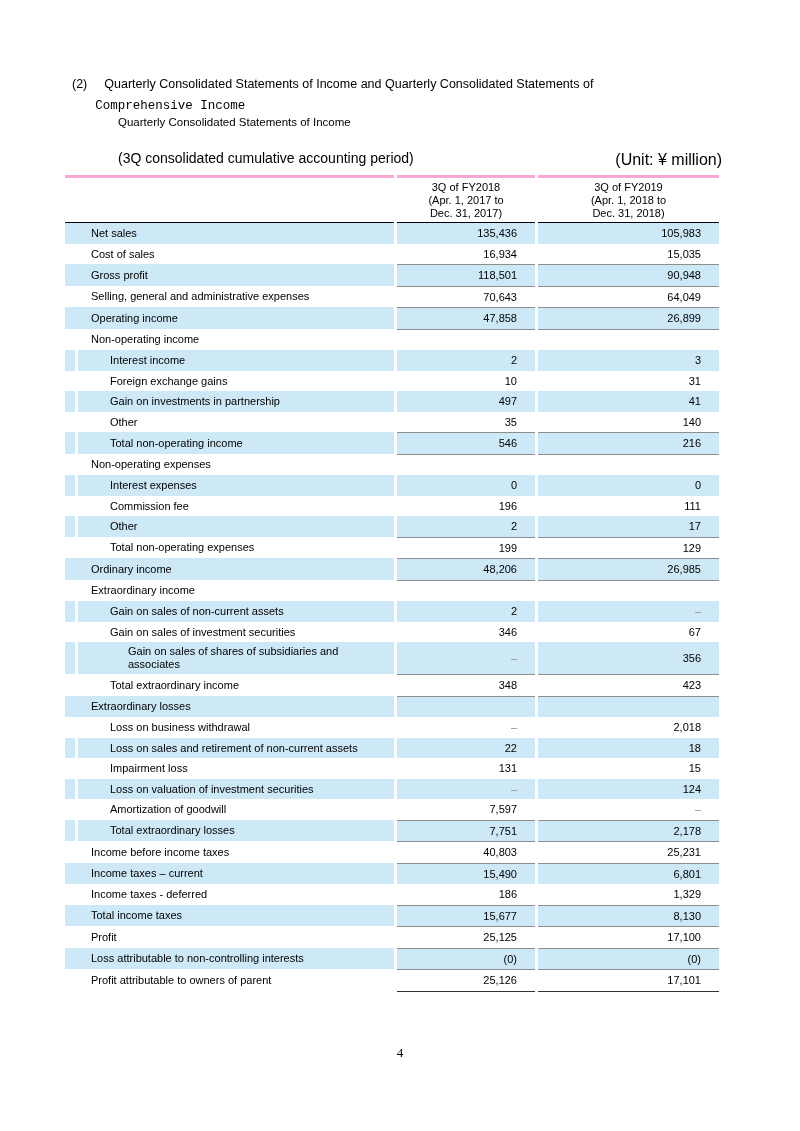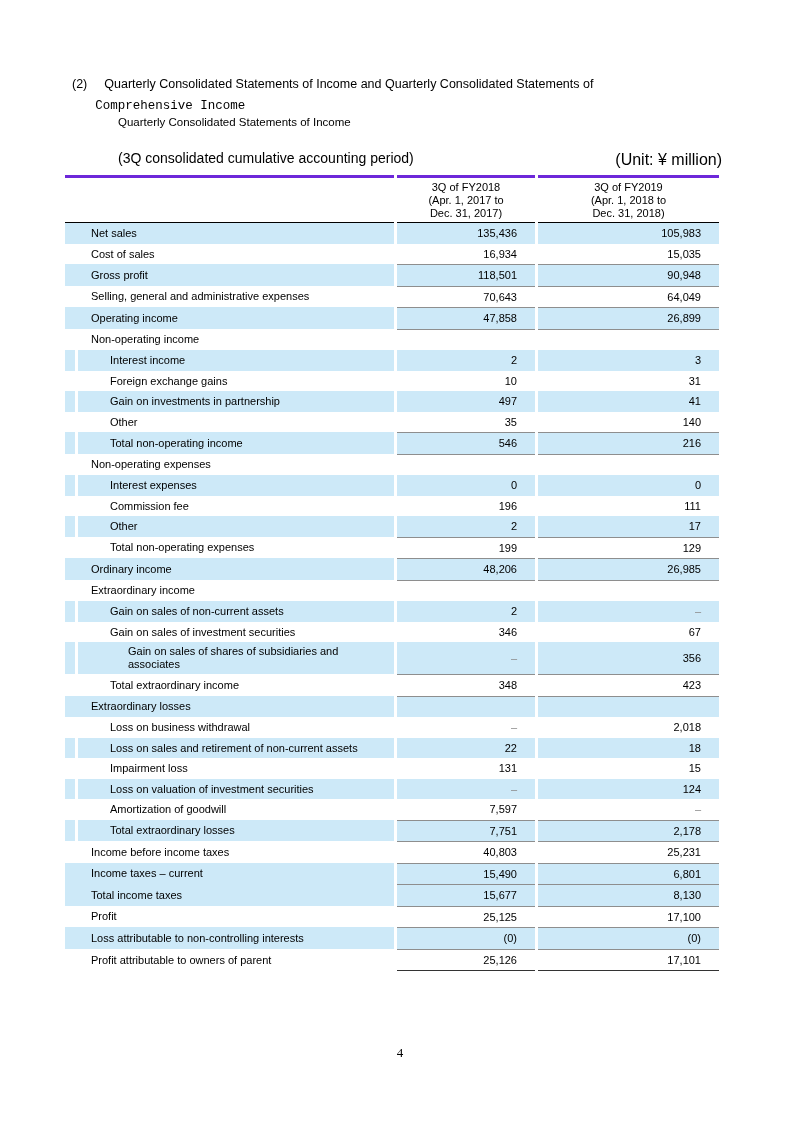--- a/index.html
+++ b/index.html
@@ -20,21 +20,21 @@
     position:absolute;top:175px;left:62px;
     border-collapse:separate;border-spacing:3px 0;table-layout:fixed;
     font-size:11px;
   }
   col.c-indent{width:10px;}
   col.c-label{width:316px;}
   col.c-v1{width:138px;}
   col.c-v2{width:181px;}
 
   thead td{
-    border-top:3px solid #6d28d9;border-bottom:1px solid #000;
+    border-top:3px solid #f9a8d4;border-bottom:1px solid #000;
     text-align:center;vertical-align:top;
     padding:3px 0 3px 0;line-height:12.8px;height:38px;
   }
   tbody td{height:18.5px;line-height:13px;vertical-align:middle;background:#fff;}
   tr.shaded td{background:var(--shade,#cde9f8);}
   td.label{text-align:left;padding-left:26px;}
   td.label.ind{padding-left:32px;}
   td.num{text-align:right;padding-right:18px;}
   td.bt{border-top:1px solid #8e8e8e;}
   tbody tr:last-child td.num{border-bottom:1px solid #333;}
@@ -253,20 +253,25 @@
         <tr>
           <td colspan="2" class="label"><span>Income before income taxes</span></td>
           <td class="num bt">40,803</td>
           <td class="num bt">25,231</td>
         </tr>
         <tr class="shaded">
           <td colspan="2" class="label"><span>Income taxes – current</span></td>
           <td class="num bt">15,490</td>
           <td class="num bt">6,801</td>
         </tr>
+        <tr>
+          <td colspan="2" class="label"><span>Income taxes - deferred</span></td>
+          <td class="num">186</td>
+          <td class="num">1,329</td>
+        </tr>
         <tr class="shaded">
           <td colspan="2" class="label"><span>Total income taxes</span></td>
           <td class="num bt">15,677</td>
           <td class="num bt">8,130</td>
         </tr>
         <tr>
           <td colspan="2" class="label"><span>Profit</span></td>
           <td class="num bt">25,125</td>
           <td class="num bt">17,100</td>
         </tr>

